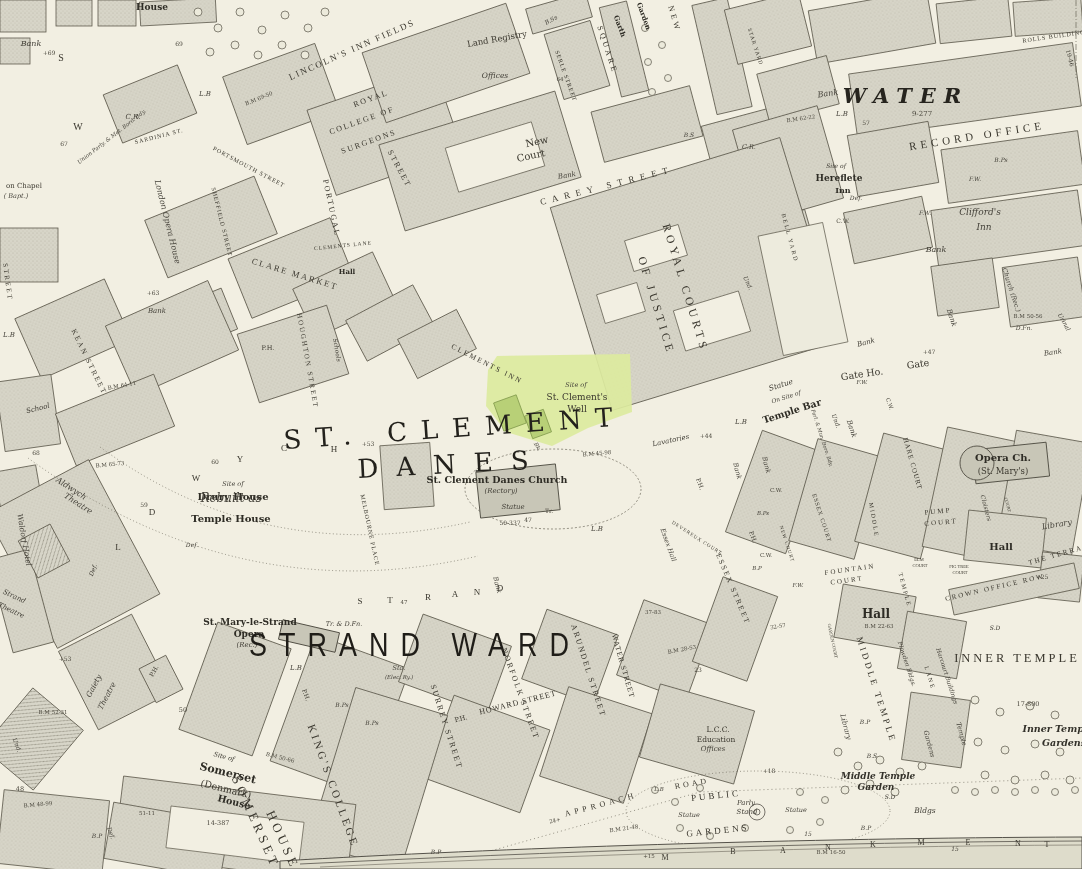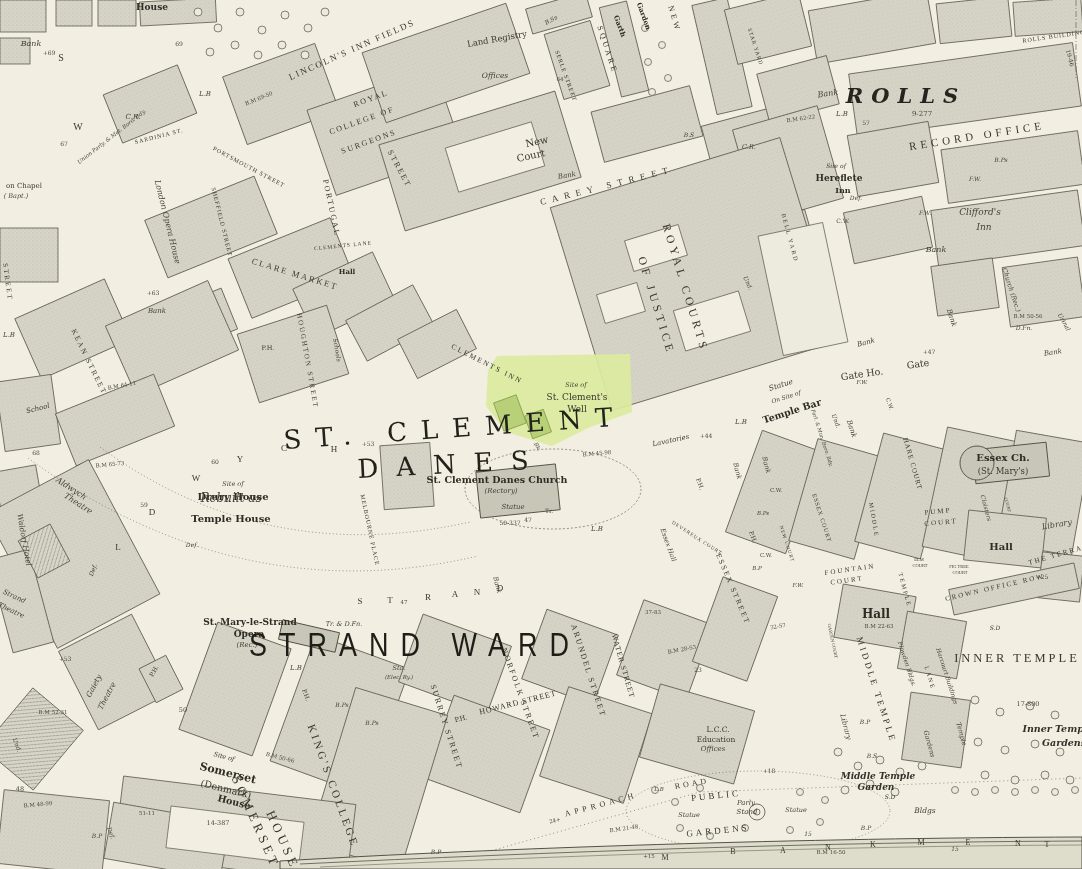--- a/index.html
+++ b/index.html
@@ -269,21 +269,21 @@
       <span class="lb cap" style="left: 674px; top: 19px; font-size: 8px; letter-spacing: 3px; transform: translate(-50%, -50%) rotate(74deg);">NEW</span>
       <span class="lb bold" style="left: 620px; top: 26px; font-size: 7px; transform: translate(-50%, -50%) rotate(70deg);">Garth</span>
       <span class="lb bold" style="left: 644px; top: 16px; font-size: 7px; transform: translate(-50%, -50%) rotate(70deg);">Garden</span>
       <span class="lb it" style="left: 551px; top: 20px; font-size: 6px; transform: translate(-50%, -50%) rotate(-30deg);">B.Ss</span>
       <span class="lb bm" style="left: 560px; top: 80px; font-size: 5.5px; transform: translate(-50%, -50%);">64</span>
       <span class="lb it" style="left: 689px; top: 135px; font-size: 6px; transform: translate(-50%, -50%);">B.S</span>
       <span class="lb cap" style="left: 685px; top: 288px; font-size: 11.5px; letter-spacing: 4px; transform: translate(-50%, -50%) rotate(73deg);">ROYAL COURTS</span>
       <span class="lb cap" style="left: 656px; top: 306px; font-size: 11.5px; letter-spacing: 4px; transform: translate(-50%, -50%) rotate(73deg);">OF JUSTICE</span>
       <span class="lb it" style="left: 748px; top: 283px; font-size: 6px; transform: translate(-50%, -50%) rotate(65deg);">Und.</span>
       <span class="lb cap" style="left: 790px; top: 238px; font-size: 6px; letter-spacing: 2px; transform: translate(-50%, -50%) rotate(75deg);">BELL YARD</span>
-      <span class="lb lib" style="left: 906px; top: 95px; font-size: 21px; letter-spacing: 8px; transform: translate(-50%, -50%);">ROLLS</span>
+      <span class="lb lib" style="left: 906px; top: 95px; font-size: 21px; letter-spacing: 8px; transform: translate(-50%, -50%);">WATER</span>
       <span class="lb cap" style="left: 755px; top: 47px; font-size: 5.5px; letter-spacing: 1px; transform: translate(-50%, -50%) rotate(72deg);">STAR YARD</span>
       <span class="lb it" style="left: 828px; top: 94px; font-size: 8px; transform: translate(-50%, -50%) rotate(-8deg);">Bank</span>
       <span class="lb bm" style="left: 801px; top: 119px; font-size: 5.5px; transform: translate(-50%, -50%) rotate(-8deg);">B.M 62-22</span>
       <span class="lb it" style="left: 842px; top: 114px; font-size: 7px; transform: translate(-50%, -50%);">L.B</span>
       <span class="lb bm" style="left: 866px; top: 123px; font-size: 6px; transform: translate(-50%, -50%);">57</span>
       <span class="lb bm" style="left: 922px; top: 114px; font-size: 7px; transform: translate(-50%, -50%);">9-277</span>
       <span class="lb cap" style="left: 977px; top: 136px; font-size: 11px; letter-spacing: 4px; transform: translate(-50%, -50%) rotate(-9deg);">RECORD OFFICE</span>
       <span class="lb cap" style="left: 1056px; top: 36px; font-size: 6px; letter-spacing: 1px; transform: translate(-50%, -50%) rotate(-8deg);">ROLLS BUILDINGS</span>
       <span class="lb bm" style="left: 1070px; top: 58px; font-size: 6px; transform: translate(-50%, -50%) rotate(75deg);">19-46</span>
       <span class="lb it" style="left: 749px; top: 147px; font-size: 6.5px; transform: translate(-50%, -50%);">C.R.</span>
@@ -458,21 +458,21 @@
       <span class="lb cap" style="left: 874px; top: 520px; font-size: 6px; letter-spacing: 2px; transform: translate(-50%, -50%) rotate(80deg);">MIDDLE</span>
       <span class="lb cap" style="left: 905px; top: 590px; font-size: 6px; letter-spacing: 2px; transform: translate(-50%, -50%) rotate(75deg);">TEMPLE</span>
       <span class="lb cap" style="left: 930px; top: 678px; font-size: 6px; letter-spacing: 2px; transform: translate(-50%, -50%) rotate(73deg);">LANE</span>
       <span class="lb cap" style="left: 912px; top: 464px; font-size: 7px; letter-spacing: 1px; transform: translate(-50%, -50%) rotate(74deg);">HARE COURT</span>
       <span class="lb cap" style="left: 938px; top: 512px; font-size: 7px; letter-spacing: 2px; transform: translate(-50%, -50%) rotate(-5deg);">PUMP</span>
       <span class="lb cap" style="left: 941px; top: 523px; font-size: 7px; letter-spacing: 2px; transform: translate(-50%, -50%) rotate(-5deg);">COURT</span>
       <span class="lb cap" style="left: 919px; top: 560px; font-size: 4.5px; transform: translate(-50%, -50%);">ELM</span>
       <span class="lb cap" style="left: 920px; top: 566px; font-size: 4.5px; transform: translate(-50%, -50%);">COURT</span>
       <span class="lb cap" style="left: 959px; top: 567px; font-size: 4.5px; transform: translate(-50%, -50%);">FIG TREE</span>
       <span class="lb cap" style="left: 960px; top: 573px; font-size: 4.5px; transform: translate(-50%, -50%);">COURT</span>
-      <span class="lb bold" style="left: 1003px; top: 458px; font-size: 10px; transform: translate(-50%, -50%);">Essex Ch.</span>
+      <span class="lb bold" style="left: 1003px; top: 458px; font-size: 10px; transform: translate(-50%, -50%);">Opera Ch.</span>
       <span class="lb ser" style="left: 1003px; top: 471px; font-size: 8.5px; transform: translate(-50%, -50%);">(St. Mary's)</span>
       <span class="lb it" style="left: 986px; top: 508px; font-size: 6px; transform: translate(-50%, -50%) rotate(75deg);">Cloisters</span>
       <span class="lb cap" style="left: 1007px; top: 505px; font-size: 4.5px; transform: translate(-50%, -50%) rotate(75deg);">COURT</span>
       <span class="lb it" style="left: 1057px; top: 525px; font-size: 8px; transform: translate(-50%, -50%) rotate(-10deg);">Library</span>
       <span class="lb bold" style="left: 1001px; top: 547px; font-size: 10px; transform: translate(-50%, -50%);">Hall</span>
       <span class="lb cap" style="left: 1062px; top: 554px; font-size: 7px; letter-spacing: 2px; transform: translate(-50%, -50%) rotate(-16deg);">THE TERRACE</span>
       <span class="lb cap" style="left: 995px; top: 588px; font-size: 7px; letter-spacing: 2px; transform: translate(-50%, -50%) rotate(-13deg);">CROWN OFFICE ROW</span>
       <span class="lb bm" style="left: 1042px; top: 577px; font-size: 6px; transform: translate(-50%, -50%);">+25</span>
       <span class="lb it" style="left: 995px; top: 628px; font-size: 6px; transform: translate(-50%, -50%);">S.D</span>
       <span class="lb cap" style="left: 1017px; top: 658px; font-size: 12.5px; letter-spacing: 3px; transform: translate(-50%, -50%);">INNER TEMPLE</span>

